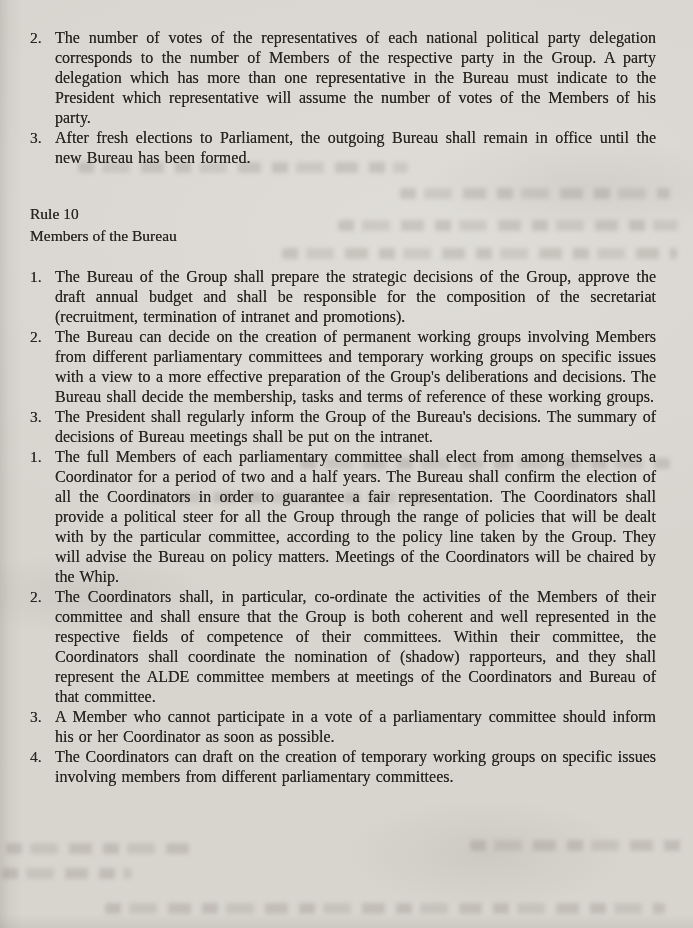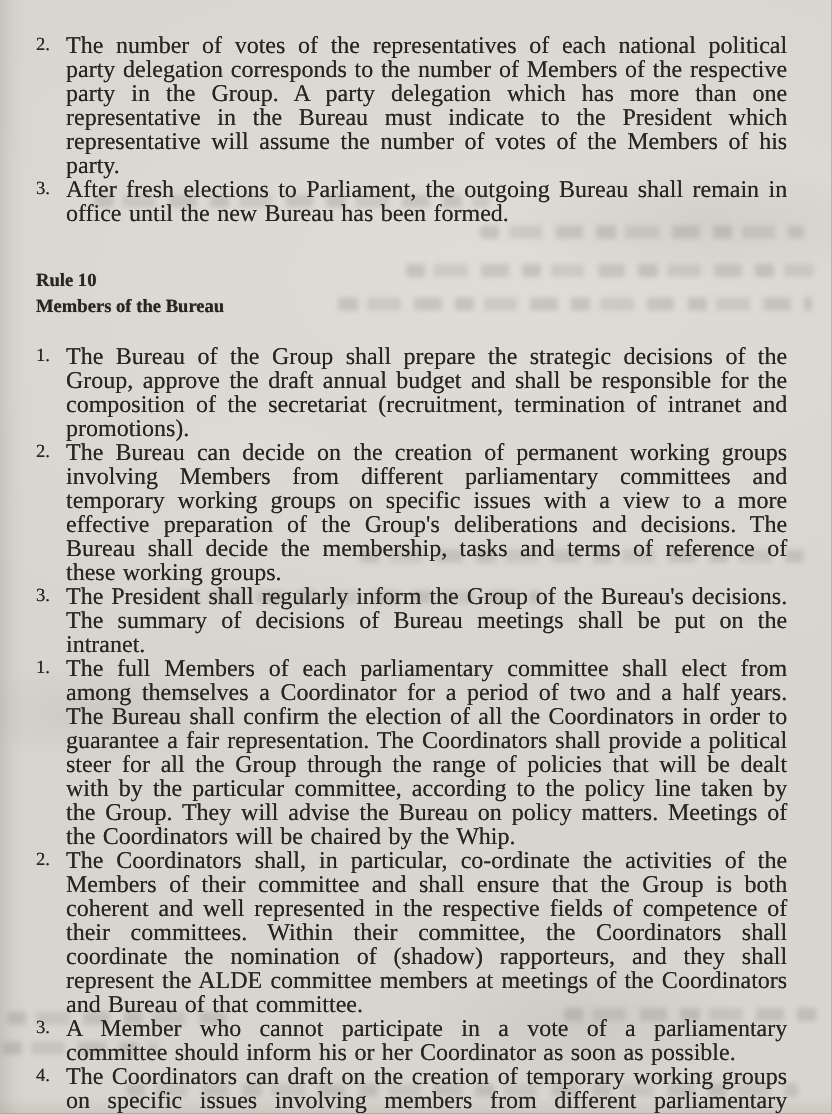--- a/index.html
+++ b/index.html
@@ -30,30 +30,30 @@
     display: flex;
     align-items: flex-start;
   }
   .num {
     flex: 0 0 25px;
     font-size: 15.5px;
     line-height: 20px;
   }
   .txt {
     flex: 1;
-    font-size: 20px;
+    font-size: 16px;
     line-height: 20px;
     text-align: justify;
     word-spacing: 1.2px;
     text-shadow: 0 0 0.5px rgba(40,36,32,0.75);
   }
   .num { text-shadow: 0 0 0.5px rgba(40,36,32,0.75); }
   .rule-heading {
     margin-top: 35px;
-    font-weight: bold;
+    font-weight: normal;
     font-size: 15.5px;
     line-height: 22px;
     text-shadow: 0 0 0.6px rgba(40,36,32,0.8);
   }
   .rule-heading + .list { margin-top: 20px; }
   .rule-heading.second + .list { margin-top: 14px; }
 
   
   .ghost {
     position: absolute;

